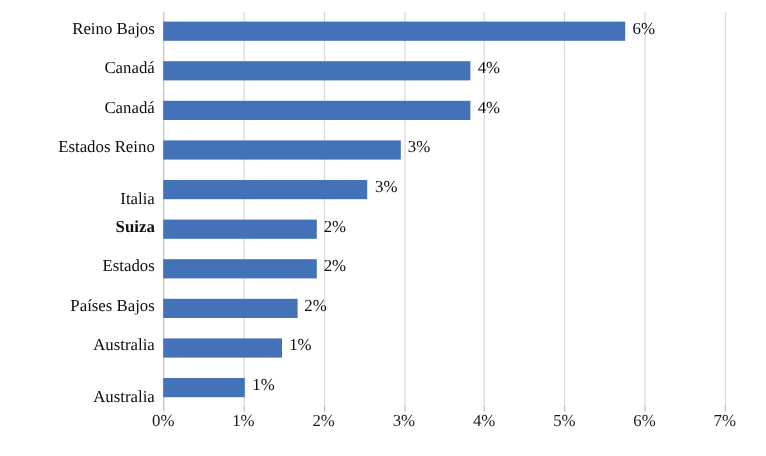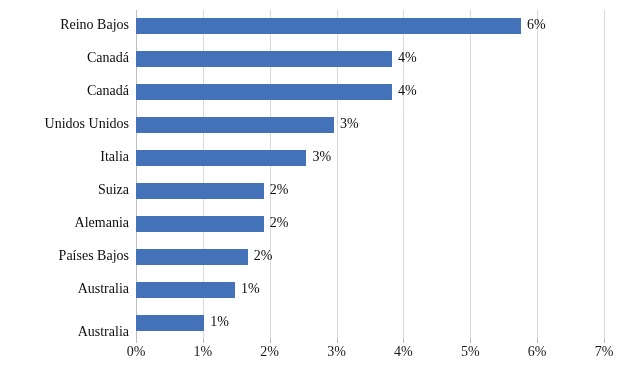--- a/index.html
+++ b/index.html
@@ -126,24 +126,24 @@
       <div class="x-tick-label" style="left: 316.571px;">3%</div>
       <div class="x-tick-label" style="left: 383.429px;">4%</div>
       <div class="x-tick-label" style="left: 450.286px;">5%</div>
       <div class="x-tick-label" style="left: 517.143px;">6%</div>
       <div class="x-tick-label" style="left: 584px;">7%</div>
     </div>
   <div id="catlabels-layer">
       <div class="cat-label" style="left: 0px; width: 129px; top: 17px;">Reino Bajos</div>
       <div class="cat-label" style="left: 0px; width: 129px; top: 50px;">Canadá</div>
       <div class="cat-label" style="left: 0px; width: 129px; top: 83px;">Canadá</div>
-      <div class="cat-label" style="left: 0px; width: 129px; top: 116px;">Unidos Unidos</div>
-      <div class="cat-label" style="left: 0px; width: 129px; top: 149px;">Italia</div>
-      <div class="cat-label" style="left: 0px; width: 129px; top: 182px;">Suiza</div>
-      <div class="cat-label" style="left: 0px; width: 129px; top: 215px;">Alemania</div>
+      <div class="cat-label" style="left: 0px; width: 129px; top: 116px;">Estados Reino</div>
+      <div class="cat-label" style="left: 0px; width: 129px; top: 159px;">Italia</div>
+      <div class="cat-label" style="left: 0px; width: 129px; top: 182px; font-weight: bold;">Suiza</div>
+      <div class="cat-label" style="left: 0px; width: 129px; top: 215px;">Estados</div>
       <div class="cat-label" style="left: 0px; width: 129px; top: 248px;">Países Bajos</div>
       <div class="cat-label" style="left: 0px; width: 129px; top: 281px;">Australia</div>
       <div class="cat-label" style="left: 0px; width: 129px; top: 324px;">Australia</div>
     </div>
 
   <div id="plot-area">
       <div class="bar-row" style="top: 0px; width: 468px;">
         <div class="bar" title="Reino Unido: 6%" style="width: 385.097px; background: rgb(68, 114, 184);"></div>
         <div class="bar-label" style="left: 391.097px;">6%</div>
       </div>

